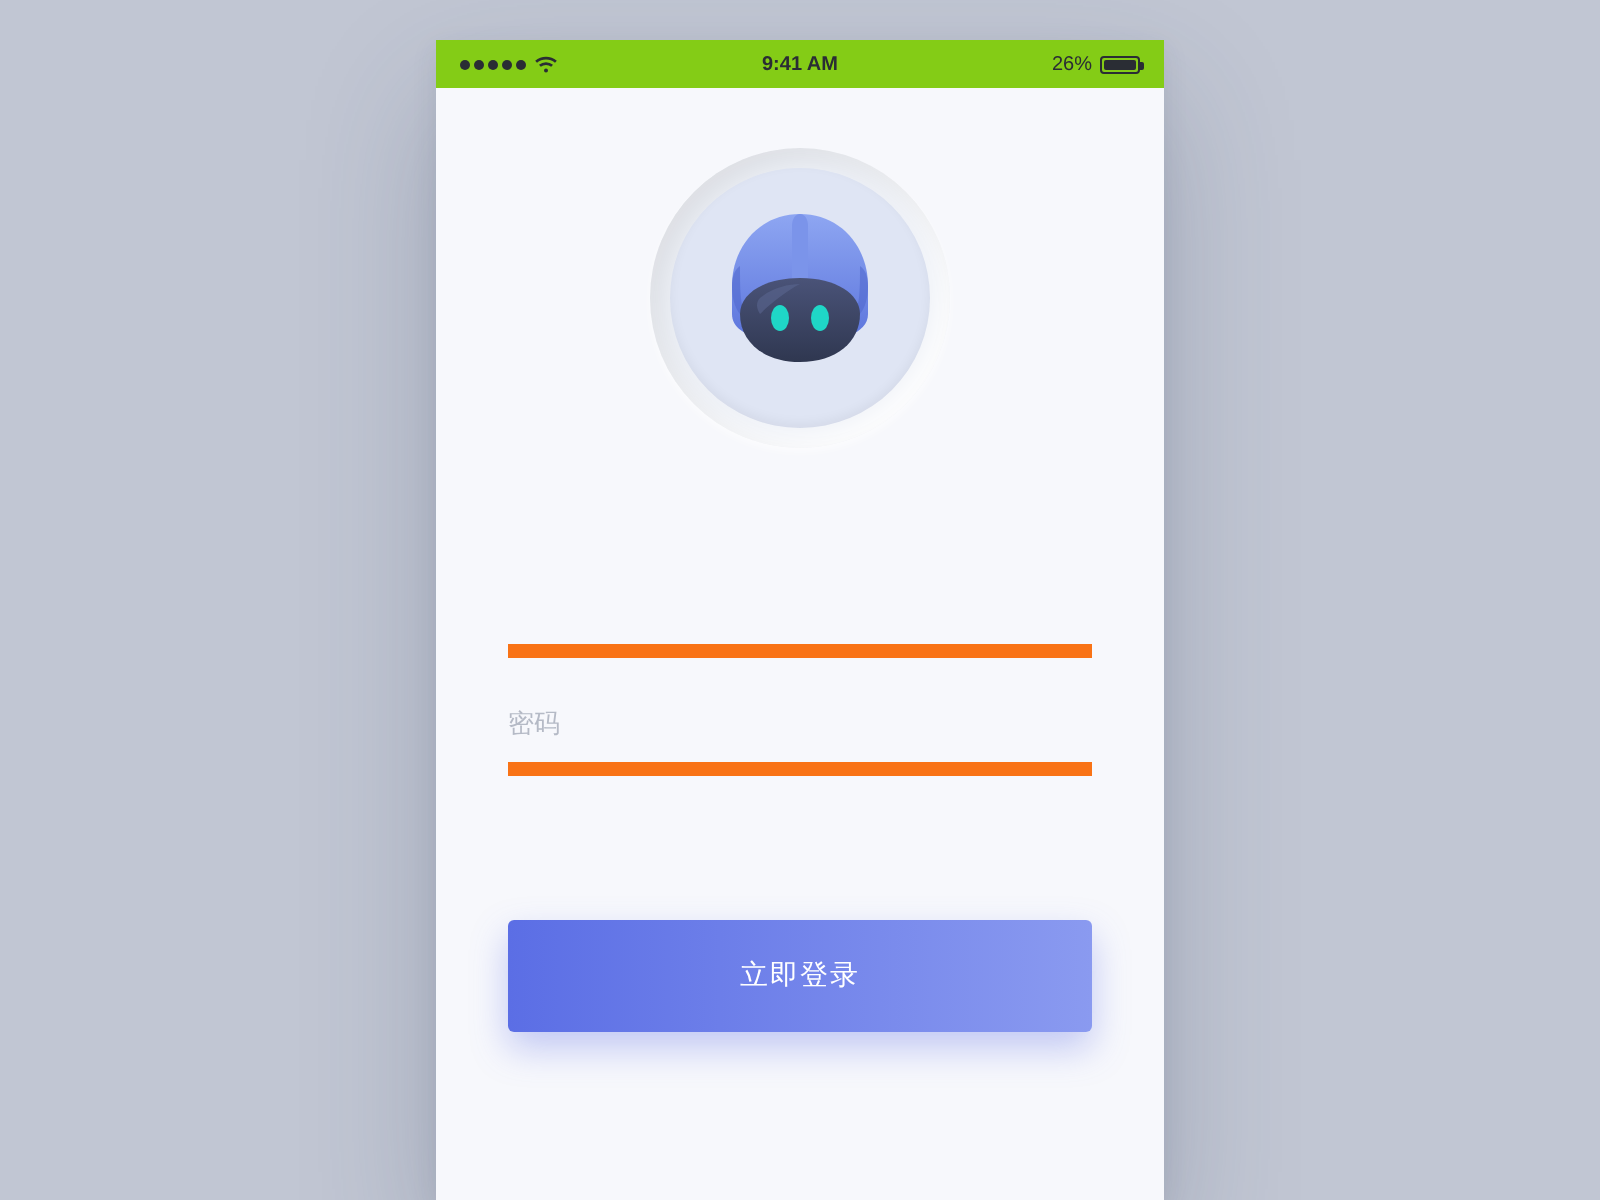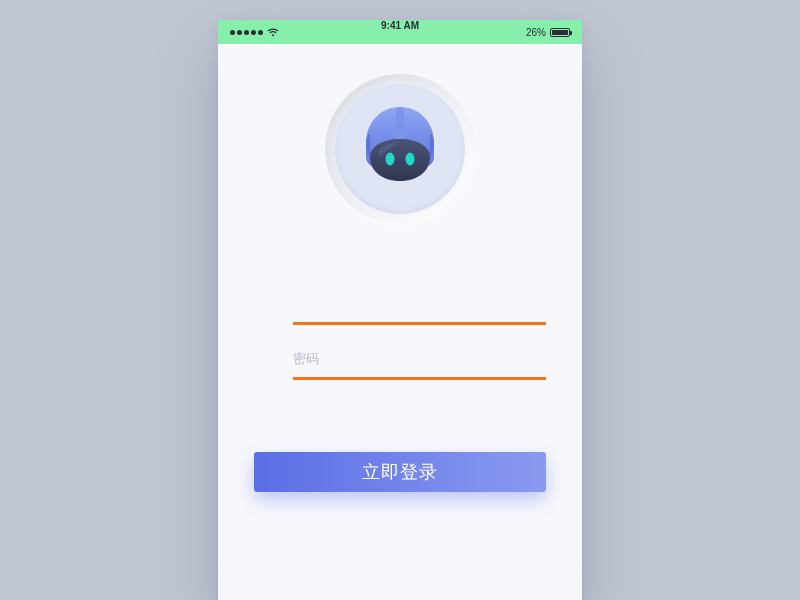--- a/index.html
+++ b/index.html
@@ -13,24 +13,24 @@
     position: absolute;
     left: 218px; top: 20px;
     width: 364px; height: 580px;
     background: #f7f8fc;
     box-shadow: 0 30px 60px rgba(60,70,100,0.25), 0 4px 12px rgba(60,70,100,0.10);
   }
 
   
   .statusbar {
     height: 24px;
-    display: flex; 
+    display: flex; align-items: center;
     padding: 0 12px;
     font-size: 10px; color: #2a2d34;
-    background: #86efac;
+    background: #84cc16;
   }
   .status-left { display:flex; align-items:center; gap:4px; }
   .dots { display:flex; gap:2px; }
   .dots span {
     width:5px; height:5px; border-radius:50%;
     background:#2a2d34; display:block;
   }
   .wifi svg { display:block; }
   .status-center {
     position:absolute; left:0; right:0; text-align:center;
@@ -68,37 +68,36 @@
   .avatar-inner{
     width:130px; height:130px; border-radius:50%;
     background:#dfe5f4;
     display:flex; align-items:center; justify-content:center;
     box-shadow: inset 0 -2px 6px rgba(0,0,0,0.05);
   }
 
   
   .form{ margin: 58px 36px 0; }
   .field{
-    border-bottom:3px solid #f97316;
+    border-bottom:7px solid #f97316;
     padding: 12px 0 10px;
-    margin-left: 39px;
   }
   .field input{
     width:100%; border:none; background:transparent;
     font-size:13px; color:#4a4f5b; outline:none;
   }
   .field input::placeholder{ color:#b5bac6; }
   .field + .field{ margin-top: 12px; }
 
   
   .actions{ margin: 72px 36px 0; }
   .login-btn{
-    width:100%; height:40px;
+    width:100%; height:56px;
     border:none; cursor:pointer;
-    color:#fff; font-size:18px; letter-spacing:1px;
+    color:#fff; font-size:14px; letter-spacing:1px;
     border-radius:3px;
     background: linear-gradient(90deg,#5b6ee5 0%, #8a9af0 100%);
     box-shadow: 0 8px 18px rgba(91,110,229,0.35);
   }
   .forgot{
     display:block; text-align:center;
     margin-top:16px;
     font-size:12px; color:#9aa0ad;
     text-decoration:none;
   }

